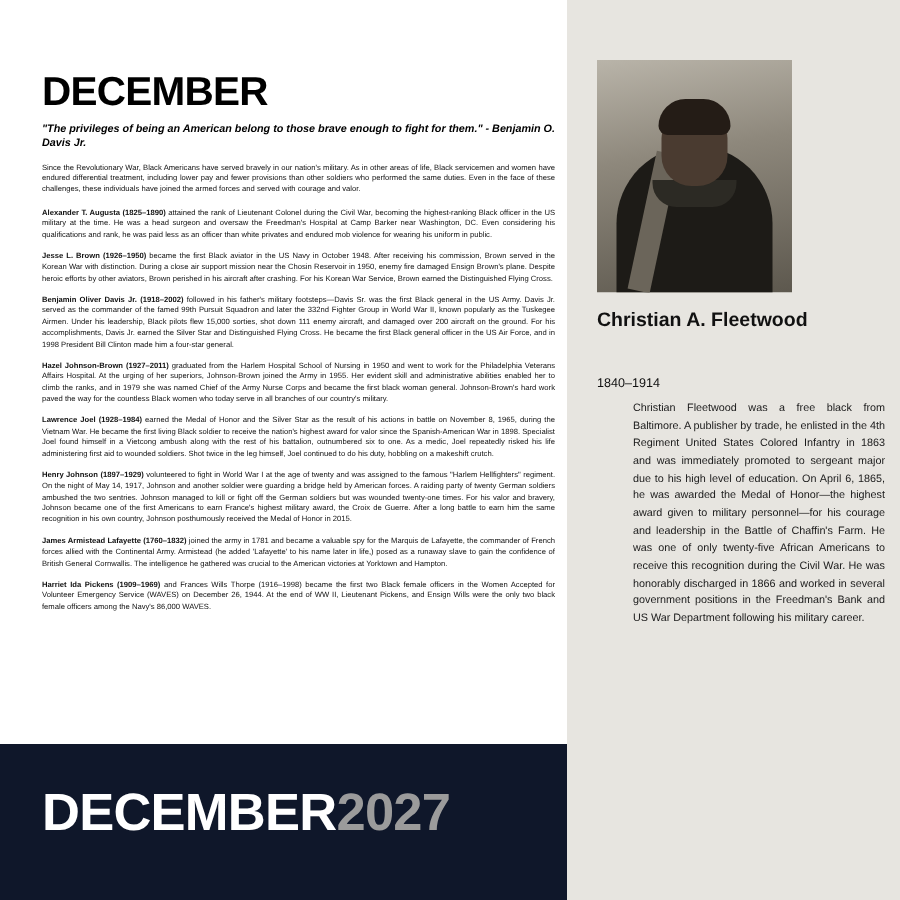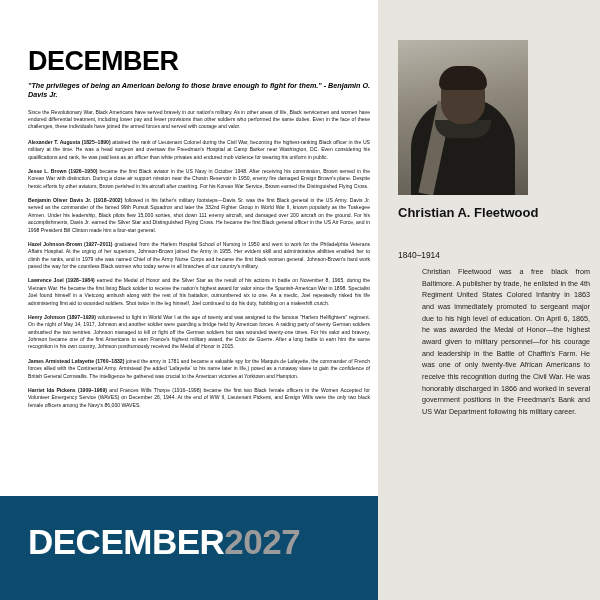--- a/index.html
+++ b/index.html
@@ -133,21 +133,21 @@
     font-size: 7.2px;
     line-height: 1.62;
     color: #1a1a1a;
     text-align: justify;
   }
   
   .banner {
     position: absolute;
     left: 0; bottom: 0;
     width: 378px; height: 104px;
-    background: #0c4a6e;
+    background: #0f172a;
   }
   .banner-inner {
     position: absolute;
     left: 28px; top: 26px;
     white-space: nowrap;
   }
   .month {
     font-size: 35px;
     font-weight: bold;
     color: #ffffff;

